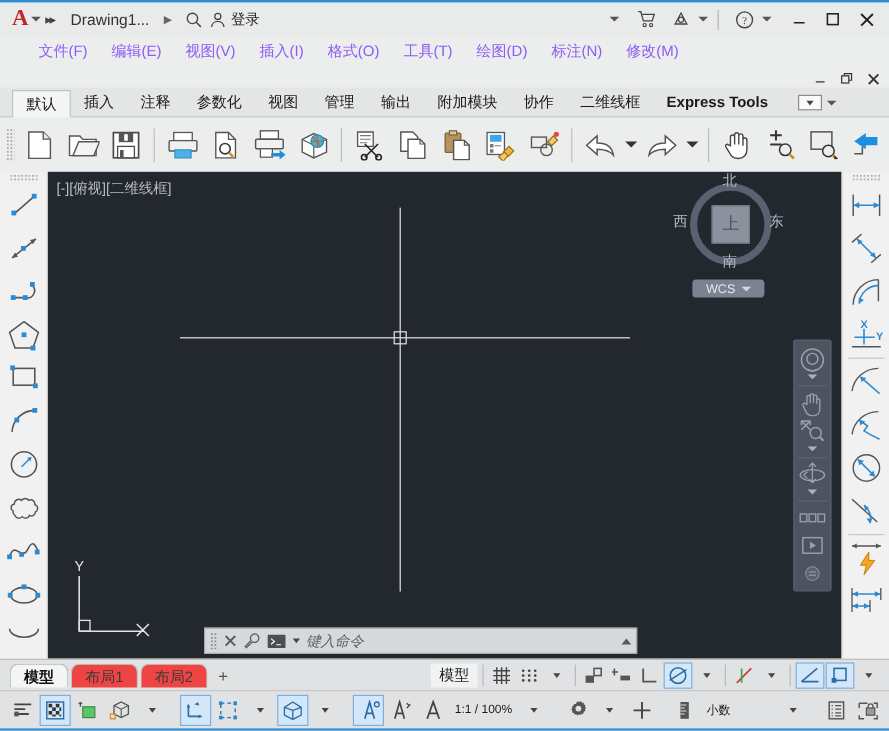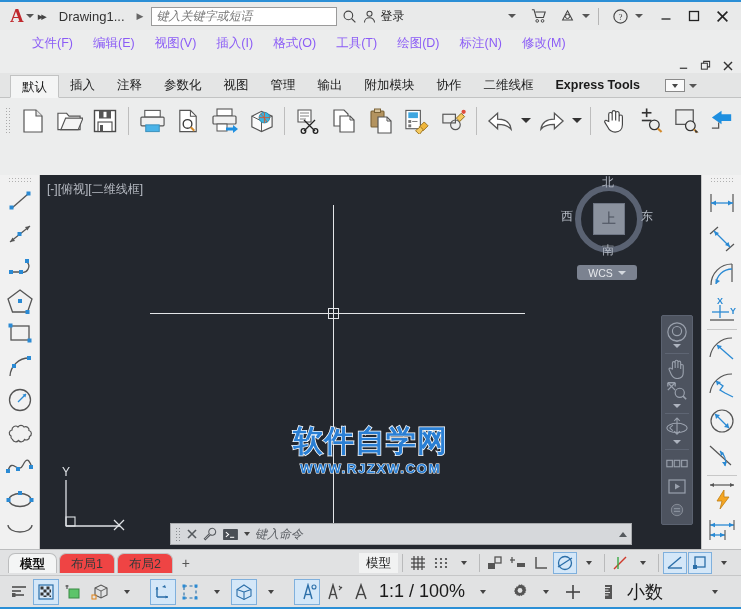--- a/index.html
+++ b/index.html
@@ -133,21 +133,21 @@
   }
   .tbtn {
     width: 38px; height: 40px;
     display: flex; align-items: center; justify-content: center;
   }
   .tsep { width: 1px; height: 28px; background: #bdbdbd; margin: 0 5px; }
 
   
   .main {
     flex: 1; display: flex; position: relative;
-    background: #eceded; overflow: hidden; margin-top: 32px;
+    background: #eceded; overflow: hidden;
   }
   .sidetoolbar {
     width: 40px; background: #f1f1f1;
     border-right: 1px solid #c8c8c8;
     display: flex; flex-direction: column; align-items: center;
     padding-top: 2px;
     overflow: hidden;
   }
   .sidetoolbar.right { border-right: none; border-left: 1px solid #c8c8c8; }
   .sgrip {
@@ -240,21 +240,21 @@
     display: flex; flex-direction: column; align-items: center;
     padding-top: 4px;
   }
   .navbtn { width: 30px; height: 26px; display:flex; align-items:center; justify-content:center; }
   .navcaret { width: 0; height: 0; border-left: 4px solid transparent; border-right: 4px solid transparent; border-top: 4px solid #aeb4bf; margin: 1px 0 3px;}
   .navsep { width: 24px; height:1px; background:#5e6573; margin: 2px 0; }
 
   
   .cmdline {
     position: absolute; left: 130px; bottom: 4px;
-    width: 462px; height: 22px;
+    width: 361px; height: 22px;
     background: #d6d8db; border: 1px solid #a9abae;
     display: flex; align-items: center; padding: 0 4px;
     gap: 5px;
   }
   .cmd-grip {
     width: 6px; height: 14px;
     background-image: radial-gradient(#8a8d91 1px, transparent 1px);
     background-size: 3px 3px;
   }
   .cmd-input {
@@ -299,43 +299,40 @@
     padding: 0 6px;
     gap: 1px;
   }
   .bbtn {
     height: 26px; min-width: 26px;
     display: flex; align-items: center; justify-content: center;
     padding: 0 2px;
   }
   .bbtn.on { background: #d4e7f8; border: 1px solid #7fb0dd; }
   .bsep { width: 1px; height: 20px; background: #b9babb; margin: 0 4px; }
-  .blabel { font-size: 18px; color: #1a1a1a; padding: 0 4px; white-space: nowrap;}
+  .blabel { font-size: 10px; color: #1a1a1a; padding: 0 4px; white-space: nowrap;}
   .caret-sm {
     width: 0; height: 0;
     border-left: 3.5px solid transparent;
     border-right: 3.5px solid transparent;
     border-top: 4px solid #444;
   }
   svg { display: block; }
 </style>
 </head>
 <body>
 
 <div class="app">
 
   <div class="titlebar">
     <div class="tb-logo">A</div>
     <span class="caret-dn"></span>
     <div class="tb-dblarrow">▸▸</div>
     <div class="tb-docname">Drawing1...</div>
     <div class="tb-sep-arrow">▶</div>
-    <div class="tb-search">
-      <input type="text" placeholder="键入关键字或短语" style="">
-    </div>
     <div class="tb-item">
       <svg width="15" height="15" viewBox="0 0 16 16">
           <circle cx="6.8" cy="6.8" r="4.6" fill="none" stroke="#444" stroke-width="1.2"></circle>
           <line x1="10.2" y1="10.2" x2="14.3" y2="14.3" stroke="#444" stroke-width="1.3"></line>
         </svg>
     </div>
     <div class="tb-signin">
       <svg width="15" height="15" viewBox="0 0 16 16">
           <circle cx="8" cy="5" r="2.7" fill="none" stroke="#444" stroke-width="1.1"></circle>
           <path d="M2.6 14.5c0-3.2 2.4-5.2 5.4-5.2s5.4 2 5.4 5.2" fill="none" stroke="#444" stroke-width="1.1"></path>
@@ -671,24 +668,20 @@
       </div>
     </div>
 
     <div class="canvaswrap">
       <div class="vplabel">[-][俯视][二维线框]</div>
 
       <div class="crosshair-h"></div>
       <div class="crosshair-v"></div>
       <div class="pickbox"></div>
 
-      <div class="watermark">
-        <div class="wm-cn">软件自学网</div>
-        <div class="wm-en">WWW.RJZXW.COM</div>
-      </div>
 
       <div class="ucs-icon">
         <svg width="70" height="70" viewBox="0 0 70 70">
           <line x1="8" y1="62" x2="8" y2="16" stroke="#dfe2e6" stroke-width="1.3"></line>
           <line x1="8" y1="62" x2="62" y2="62" stroke="#dfe2e6" stroke-width="1.3"></line>
           <rect x="8" y="53" width="9" height="9" fill="none" stroke="#dfe2e6" stroke-width="1.1"></rect>
           <text x="4" y="12" fill="#dfe2e6" font-size="12" font-family="Liberation Sans, sans-serif">Y</text>
           <line x1="56" y1="56" x2="66" y2="66" stroke="#dfe2e6" stroke-width="1.3"></line>
           <line x1="66" y1="56" x2="56" y2="66" stroke="#dfe2e6" stroke-width="1.3"></line>
         </svg>

